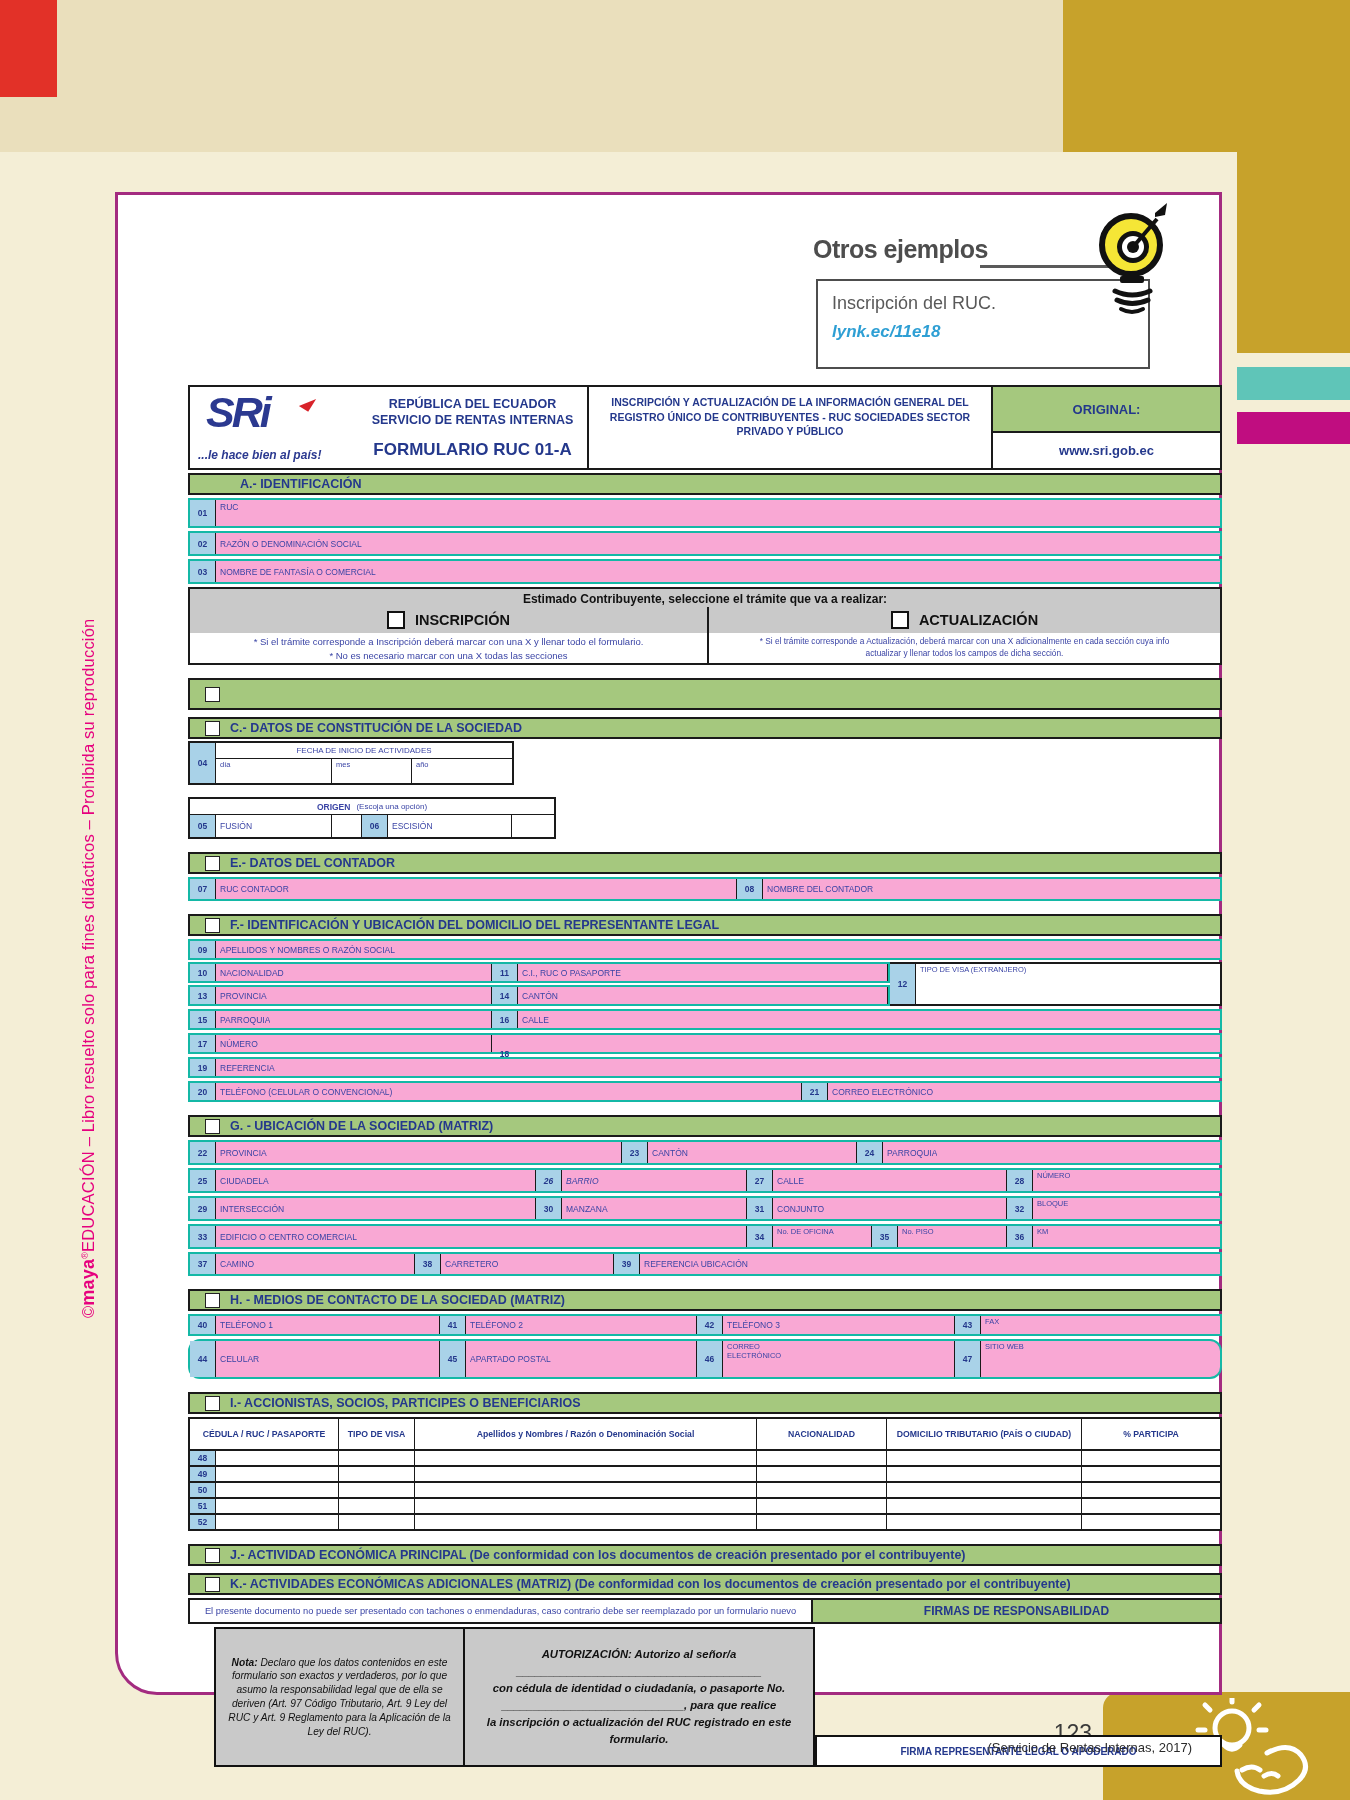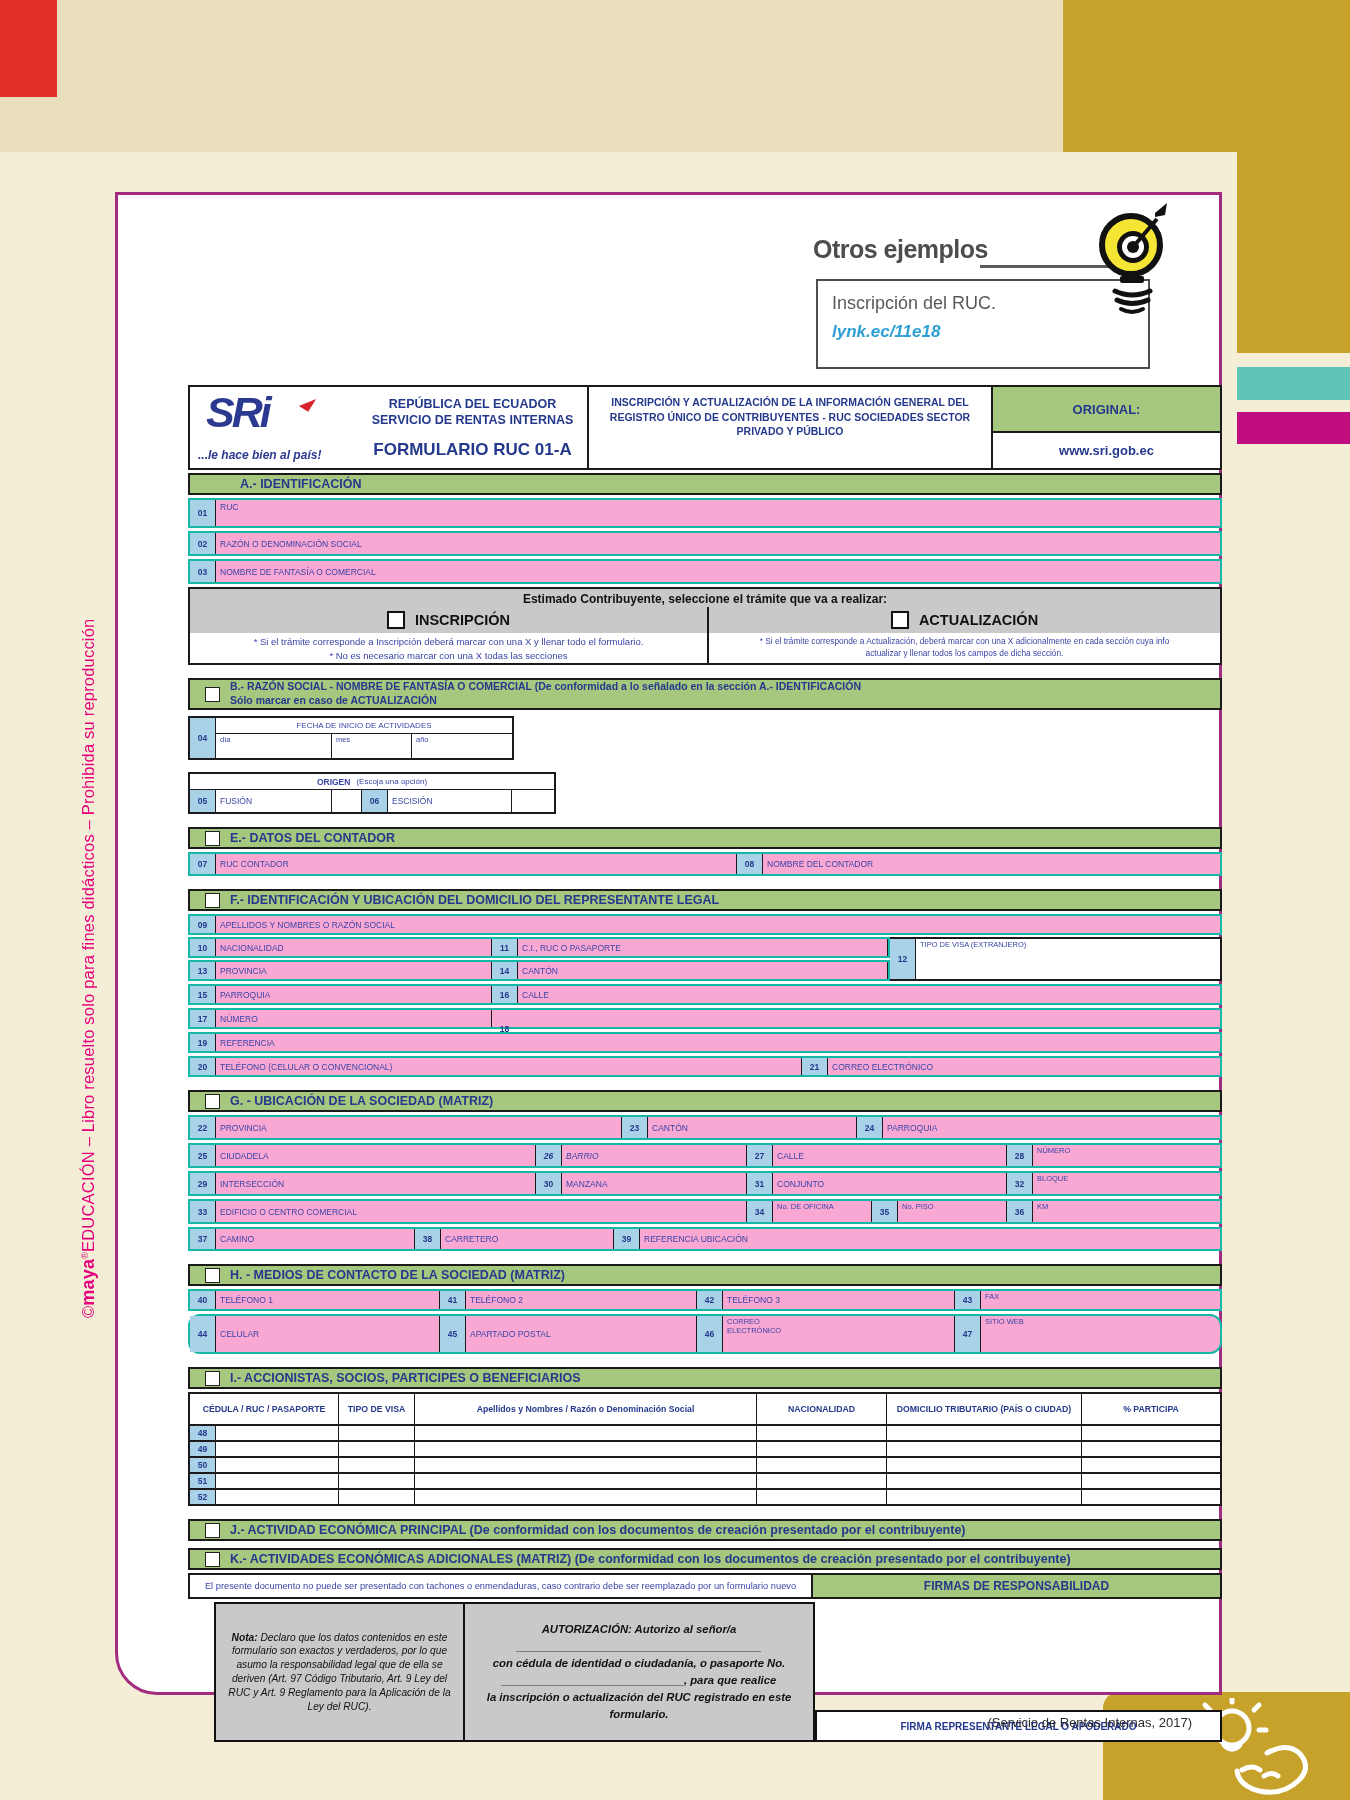--- a/index.html
+++ b/index.html
@@ -232,26 +232,26 @@
               <div class="tr-notes n2">
                 <div>* Si el trámite corresponde a Actualización, deberá marcar con una X adicionalmente en cada sección cuya info</div>
                 <div>actualizar y llenar todos los campos de dicha sección.</div>
               </div>
             </div>
           </div>
         </div>
         <div class="gap" style="height: 10px;"></div>
         <div class="band two">
           <div class="bandbox"></div>
-          <div class="lines">
-            <div>B.- RAZÓN SOCIAL - NOMBRE DE FANTASÍA O COMERCIAL (De conformidad a lo señalado en la sección A.- IDENTIFICACIÓN</div>
-            <div>Sólo marcar en caso de ACTUALIZACIÓN</div>
-          </div>
         </div>
         <div class="gap" style="height: 4px;"></div>
+        <div class="band">
+          <div class="bandbox"></div>
+          <div>C.- DATOS DE CONSTITUCIÓN DE LA SOCIEDAD</div>
+        </div>
         <div class="daterow">
           <div class="datebox">
             <div class="badge">04</div>
             <div class="date-col">
               <div class="date-head">FECHA DE INICIO DE ACTIVIDADES</div>
               <div class="date-cells">
                 <div style="width: 116px;">día</div>
                 <div style="width: 80px;">mes</div>
                 <div style="width: 100px;">año</div>
               </div>

